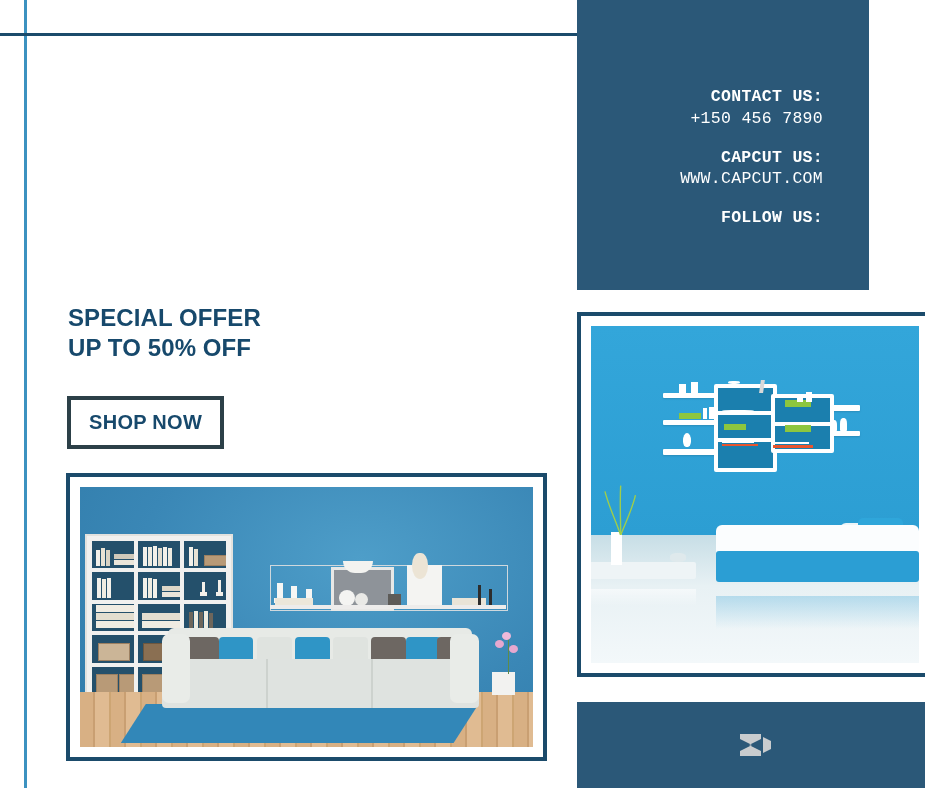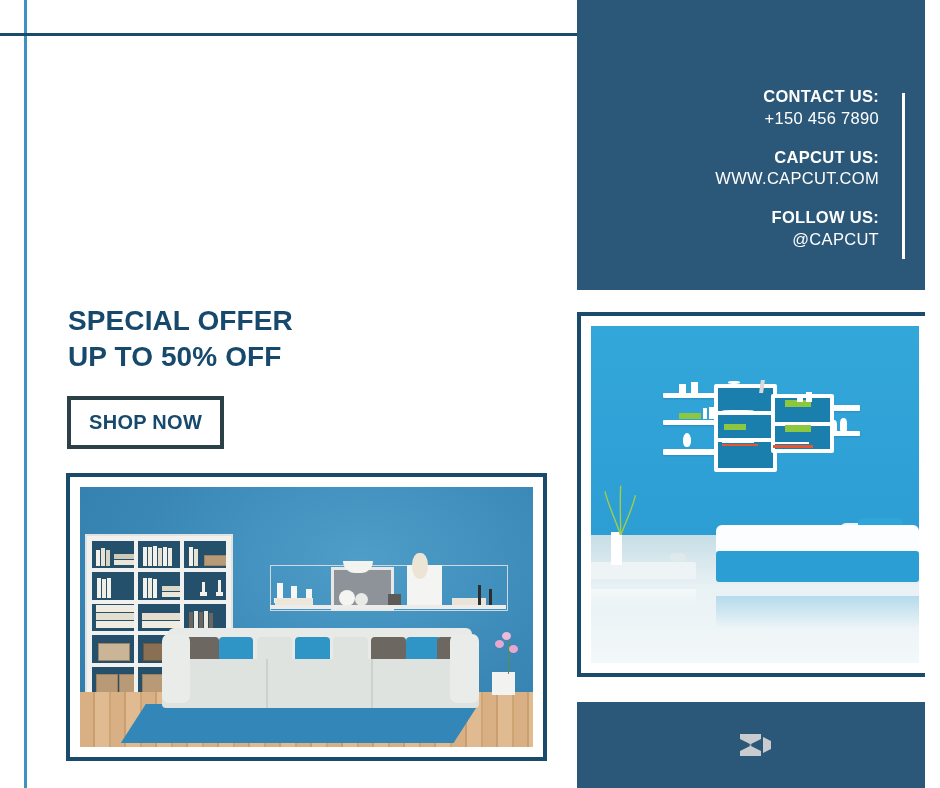--- a/index.html
+++ b/index.html
@@ -10,23 +10,24 @@
     overflow:hidden;
   }
   #poster{position:relative;width:940px;height:788px;background:#ffffff;overflow:hidden;}
 
   
   .v-rule{position:absolute;left:24px;top:0;width:3px;height:788px;background:#3C92C0;}
   .h-rule{position:absolute;left:0;top:33px;width:861px;height:3px;background:#1B4B6B;}
 
   
   .contact-panel{
-    position:absolute;left:577px;top:0;width:348px;height:290px;
+    position:absolute;left:577px;top:0;width:292px;height:290px;
     background:#2B5878;
     box-sizing:border-box;
+    font-family:Liberation Mono, monospace;
   }
   .contact-inner{
     position:absolute;right:46px;top:86px;width:260px;
     text-align:right;color:#ffffff;
   }
   .contact-divider{
     position:absolute;left:902px;top:93px;width:3px;height:166px;background:#ffffff;
   }
   .c-label{
     font-size:16.5px;font-weight:bold;letter-spacing:.3px;line-height:1.32;
@@ -48,21 +49,21 @@
   }
   .headline .l2{display:block;margin-top:7px;}
   .tagline{
     position:absolute;left:68px;top:238px;
     font-family:"Liberation Serif", serif;
     font-style:italic;font-weight:bold;
     font-size:31px;color:#3C92C0;letter-spacing:.2px;
   }
   .offer{
     position:absolute;left:68px;top:303px;
-    color:#17496C;font-size:28px;font-weight:bold;line-height:1.27;letter-spacing:.1px;
+    color:#17496C;font-size:24px;font-weight:bold;line-height:1.27;letter-spacing:.1px;
   }
   .shop-btn{
     position:absolute;left:67px;top:396px;
     padding:11px 18px 11px 18px;
     border:4px solid #2C4048;background:#ffffff;
     color:#17496C;font-size:20px;font-weight:bold;letter-spacing:.3px;
     cursor:pointer;
     box-sizing:border-box;
   }
 
@@ -157,21 +158,20 @@
         <div class="c-value">+150 456 7890</div>
       </div>
 
       <div class="c-group">
         <div class="c-label">CAPCUT US:</div>
         <div class="c-value">WWW.CAPCUT.COM</div>
       </div>
 
       <div class="c-group">
         <div class="c-label">FOLLOW US:</div>
-        <div class="c-value">@CAPCUT</div>
       </div>
 
     </div>
   </div>
   <div class="contact-divider"></div>
 
 
 
   <div class="offer">
     <div>SPECIAL OFFER</div>

